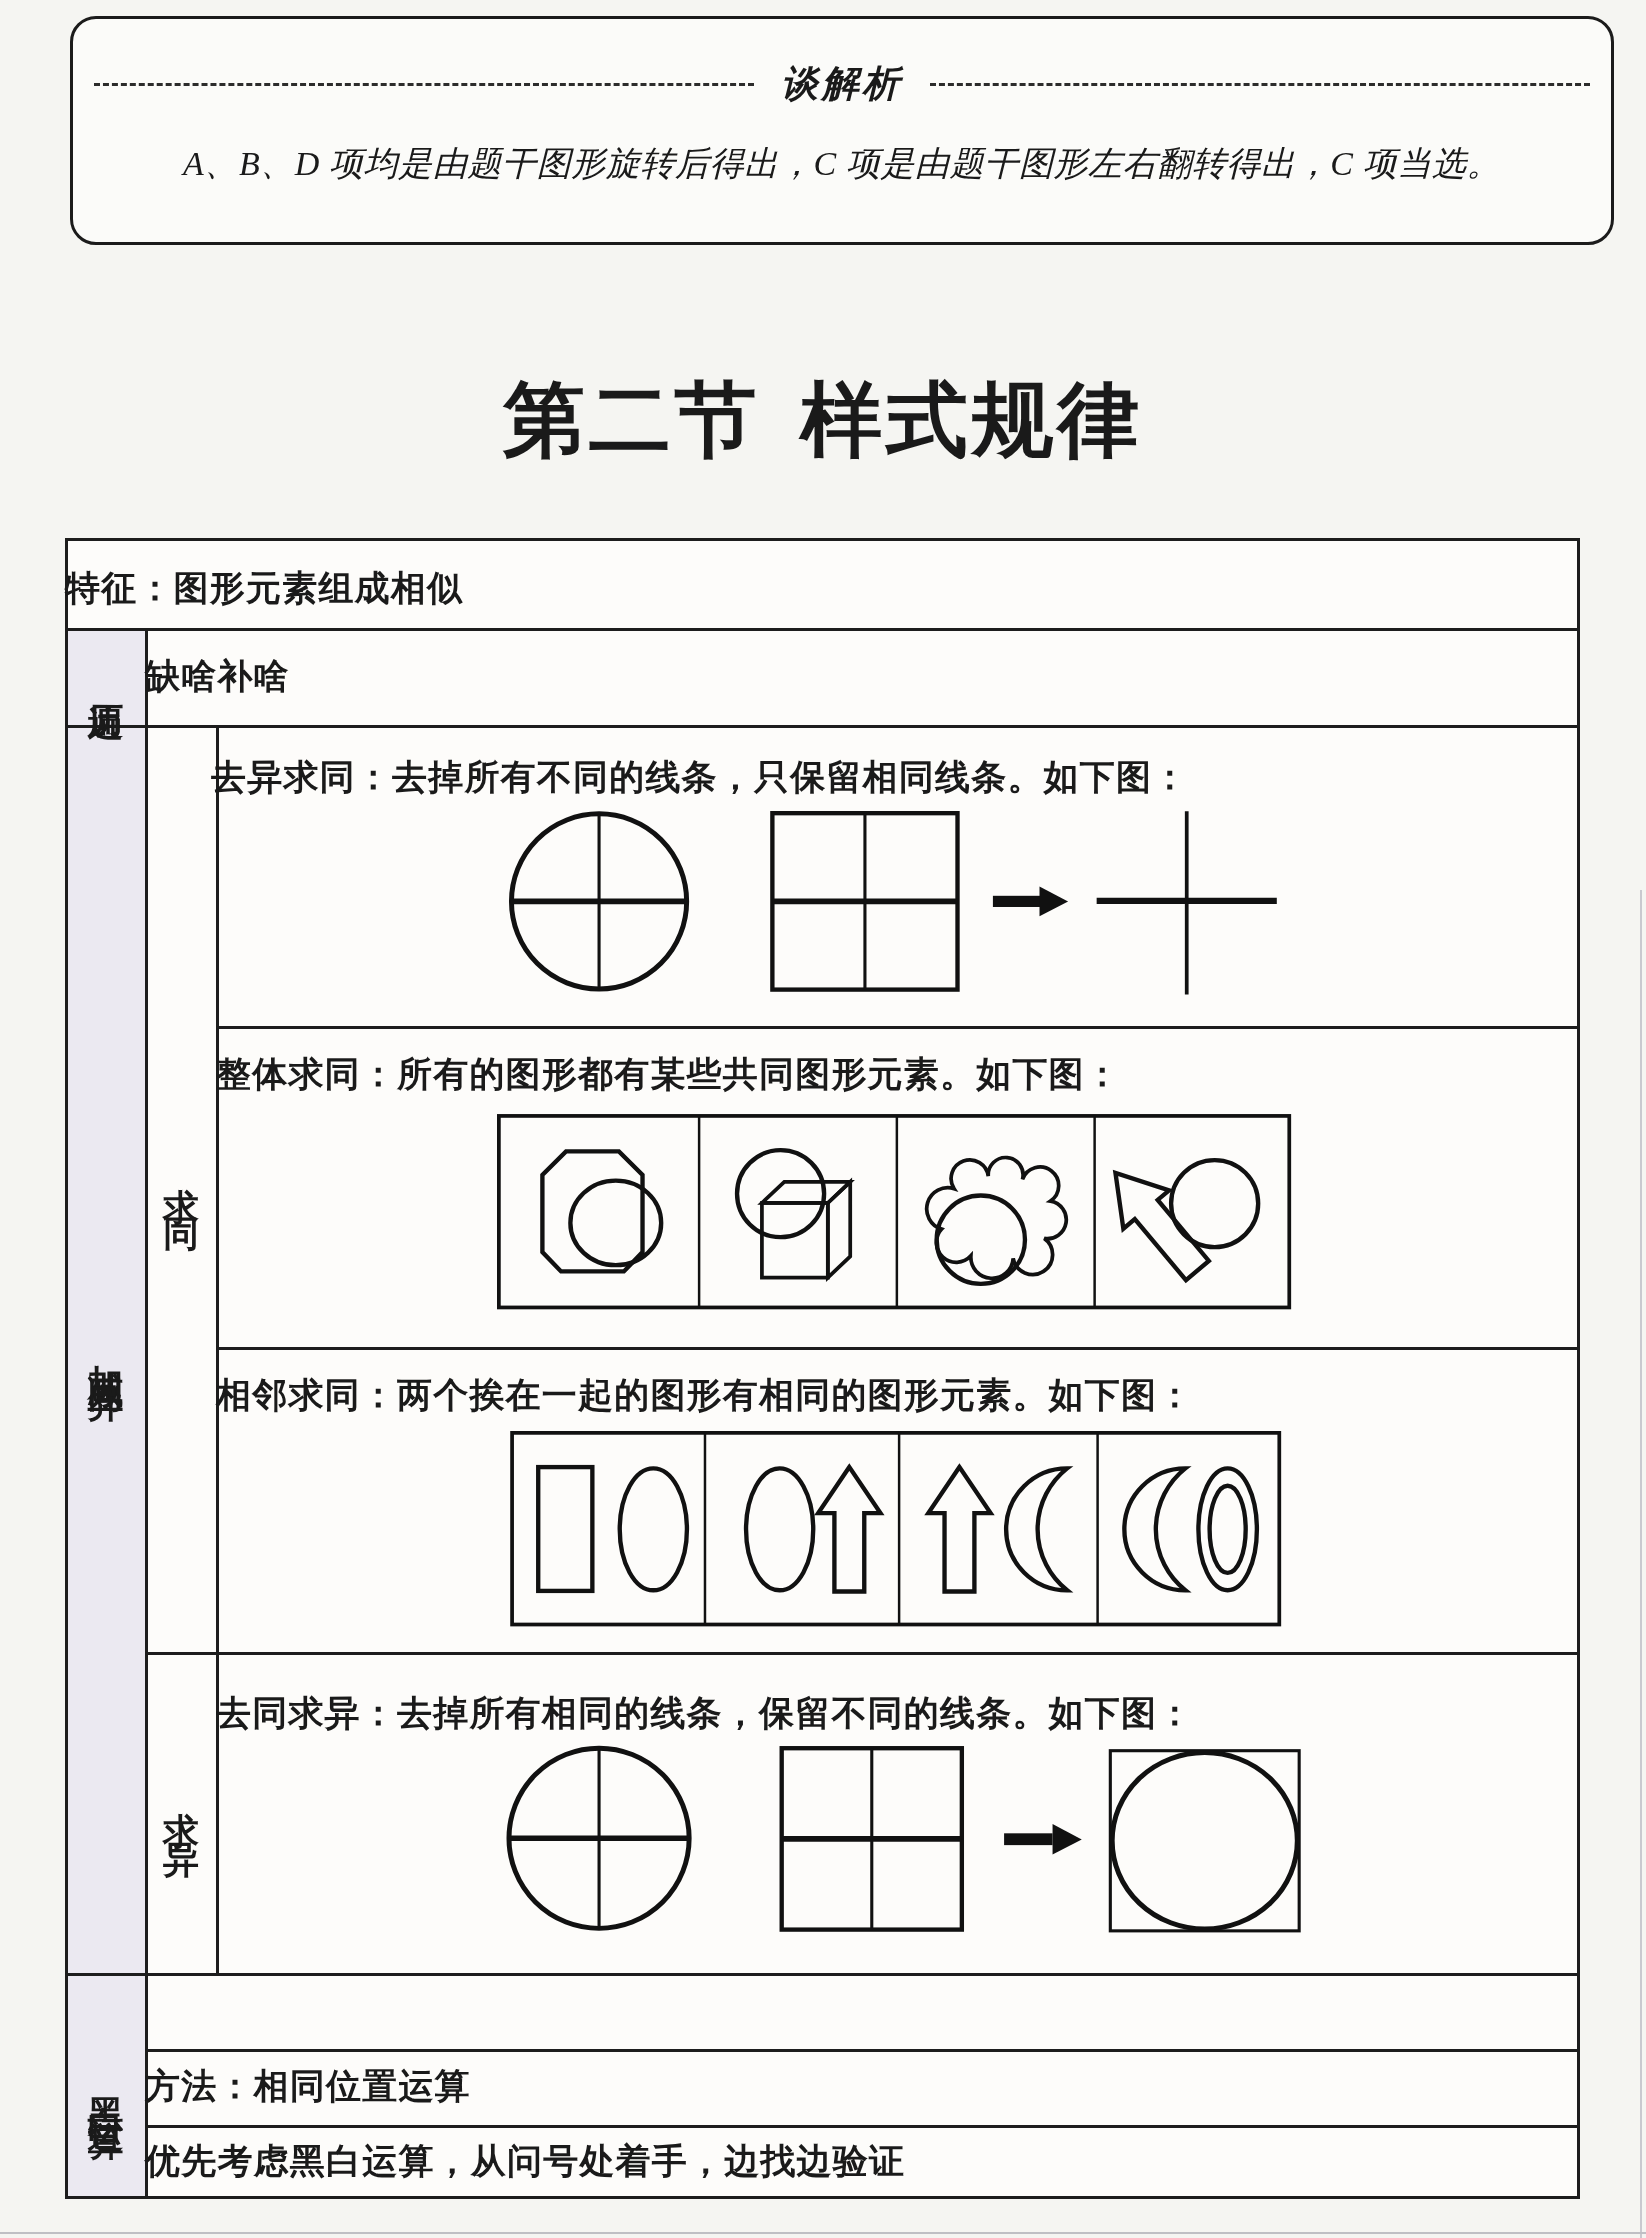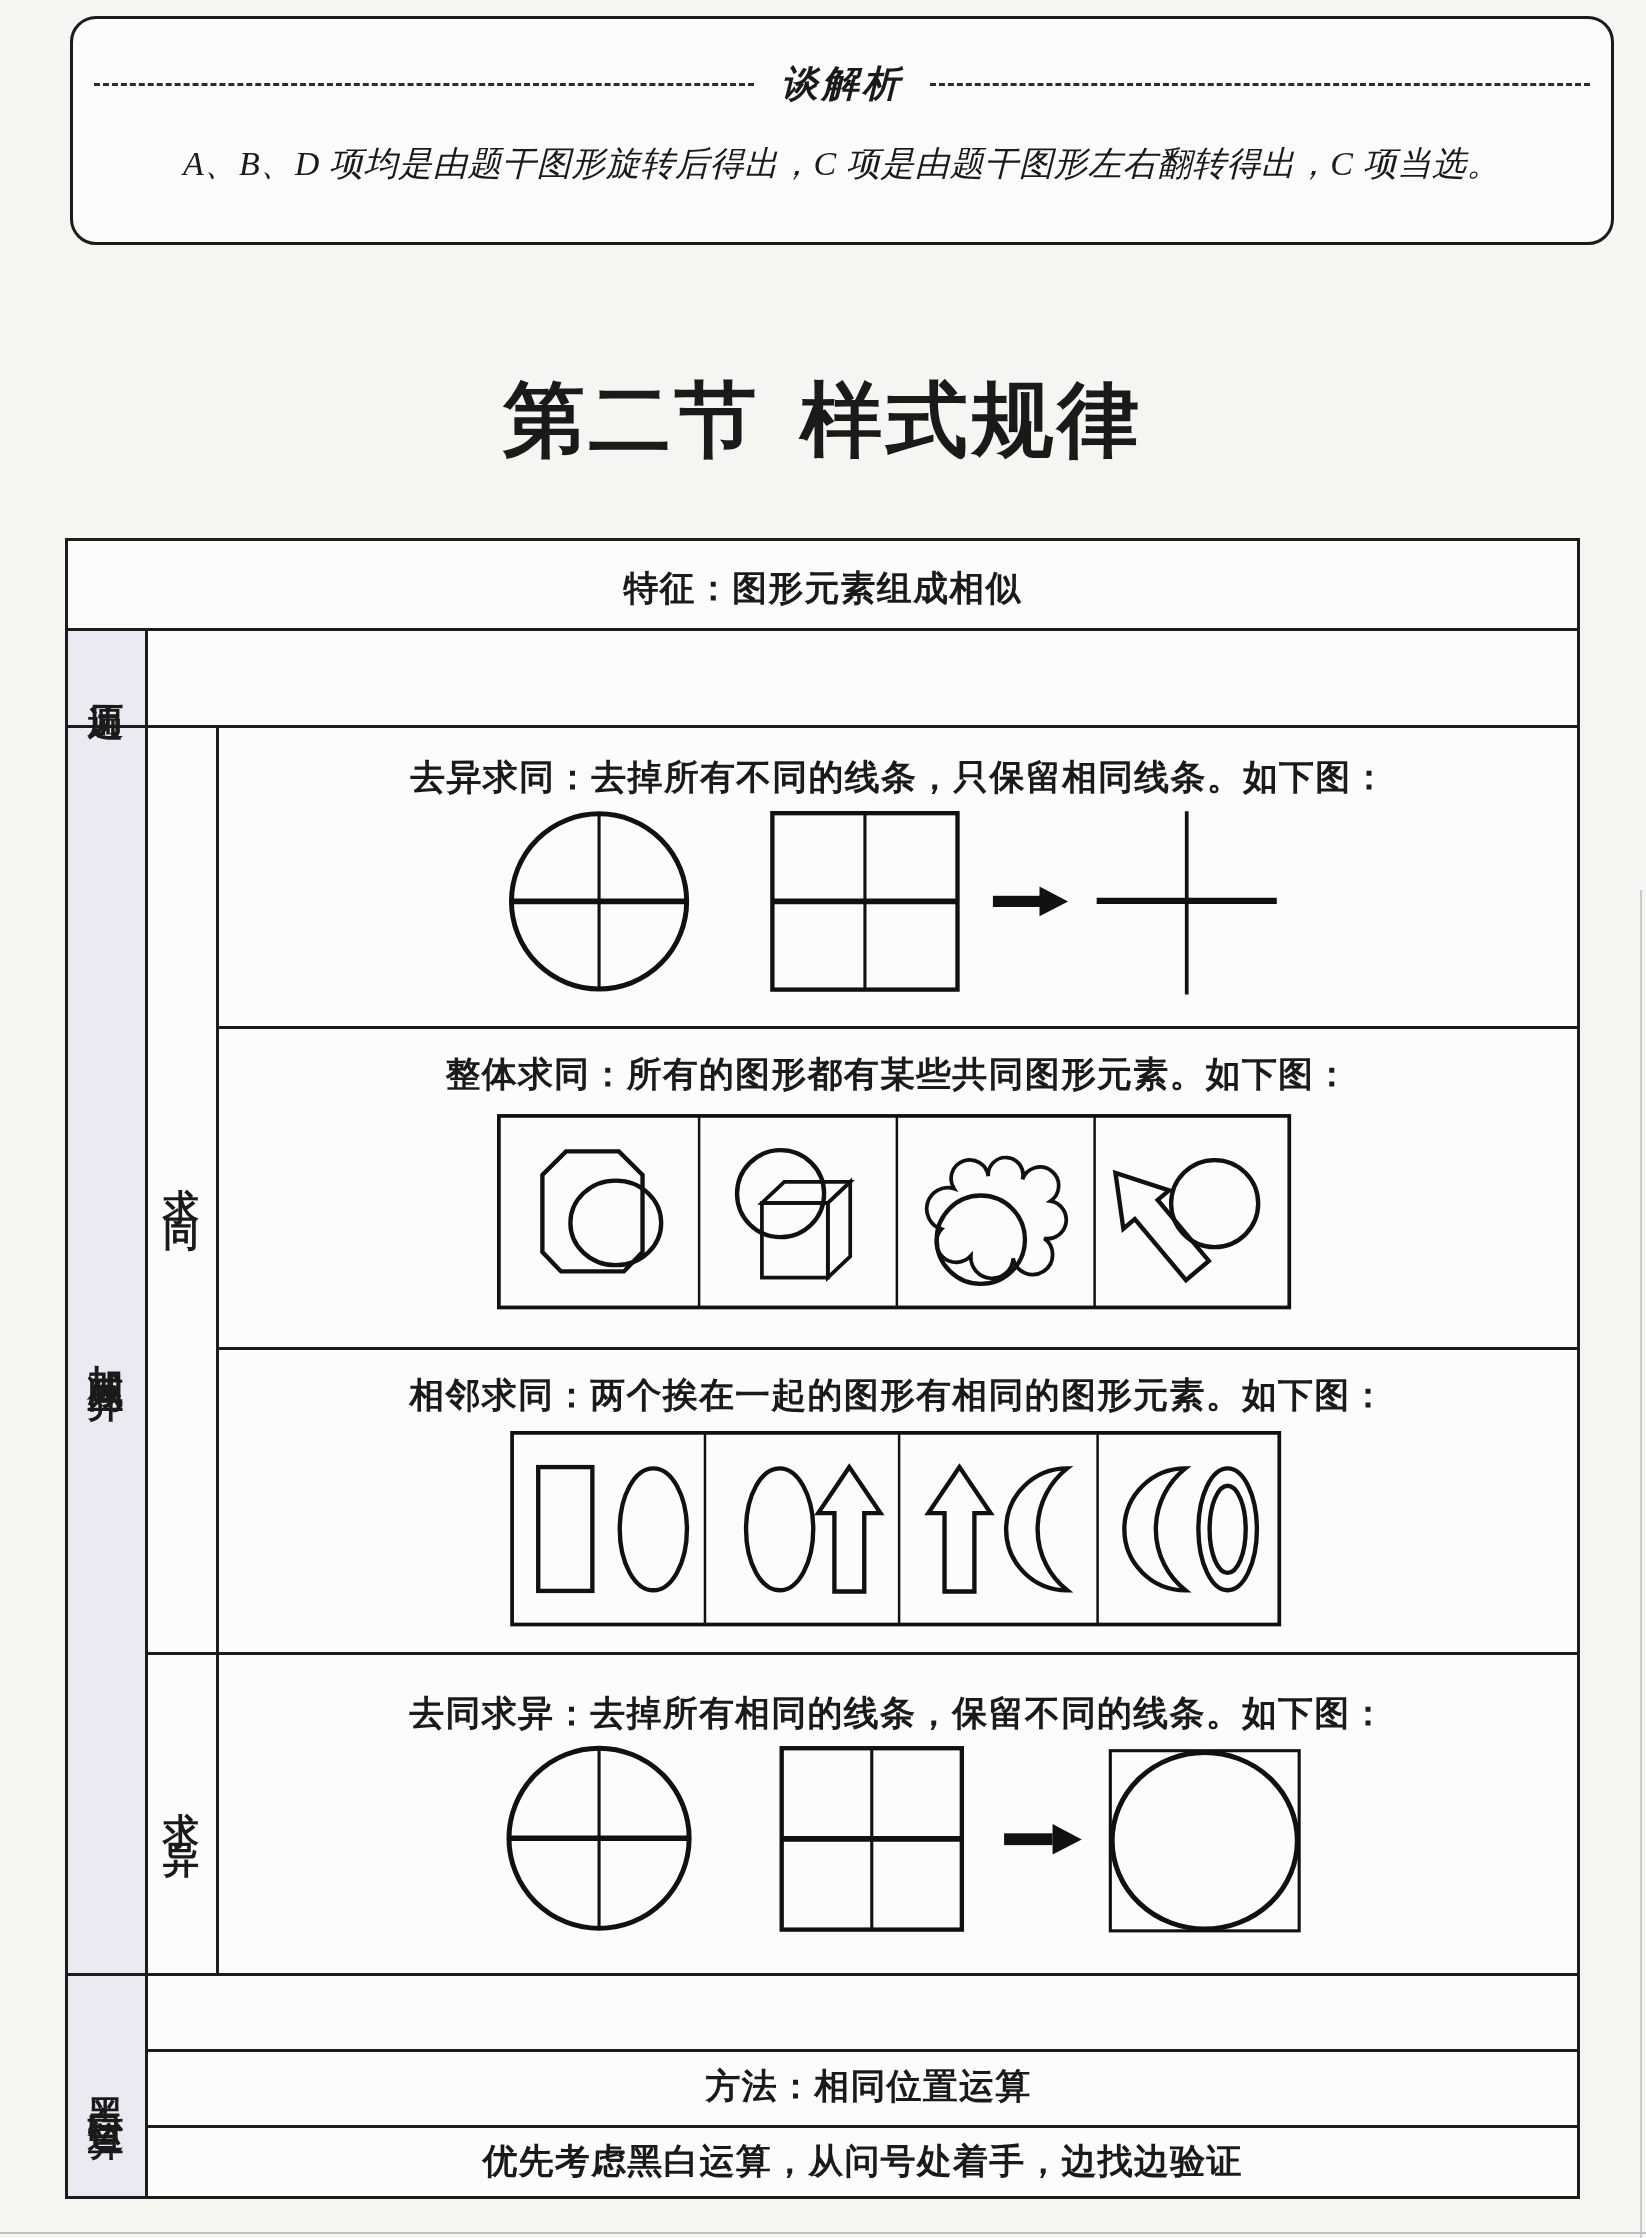--- a/index.html
+++ b/index.html
@@ -35,21 +35,21 @@
   }
   .page-title .gap{margin-left:40px;}
   
   .table-wrap{
     left:65px;top:538px;width:1515px;height:1661px;background:#fdfcfa;
   }
   .colA-bg{left:2.5px;top:90px;width:78px;height:1569px;background:#ebe9f1;}
   .hl{background:#1d1d1d;height:2.5px;}
   .vl{background:#1d1d1d;width:2.5px;}
   .cell-text{
-    text-align:center;font-size:35px;font-weight:600;letter-spacing:1.2px;
+    text-align:left;font-size:35px;font-weight:600;letter-spacing:1.2px;
     white-space:nowrap;line-height:42px;
   }
   .vlabel{
     writing-mode:vertical-lr;text-orientation:upright;
     font-size:36px;font-weight:600;
     display:flex;align-items:center;justify-content:center;
   }
   .vcell{display:flex;align-items:center;justify-content:center;}
   svg{position:absolute;overflow:visible;}
   
@@ -89,20 +89,21 @@
   <div class="abs vl" style="left:0;top:0;height:1661px;width:3.1px"></div>
   <div class="abs vl" style="left:1512px;top:0;height:1661px;width:3.1px"></div>
   <div class="abs vl" style="left:80px;top:90px;height:1571px"></div>
   <div class="abs vl" style="left:151px;top:187px;height:1251px"></div>
 
   <div class="abs cell-text" style="left:0;top:30px;width:1515px">特征：图形元素组成相似</div>
 
   <div class="abs vcell" style="left:0;top:90px;width:80px;height:96px">
     <div class="vlabel" style="letter-spacing:2.5px">遍历</div>
   </div>
+  <div class="abs cell-text" style="left:80px;top:118px;width:1435px">缺啥补啥</div>
 
   <div class="abs vcell" style="left:0;top:187px;width:80px;height:1249px">
     <div class="vlabel" style="letter-spacing:7.5px">加减同异</div>
   </div>
   <div class="abs vcell" style="left:80px;top:187px;width:71px;height:927px">
     <div class="vlabel" style="letter-spacing:30px">求同</div>
   </div>
   <div class="abs vcell" style="left:80px;top:1114px;width:71px;height:322px">
     <div class="vlabel" style="letter-spacing:30px">求异</div>
   </div>

